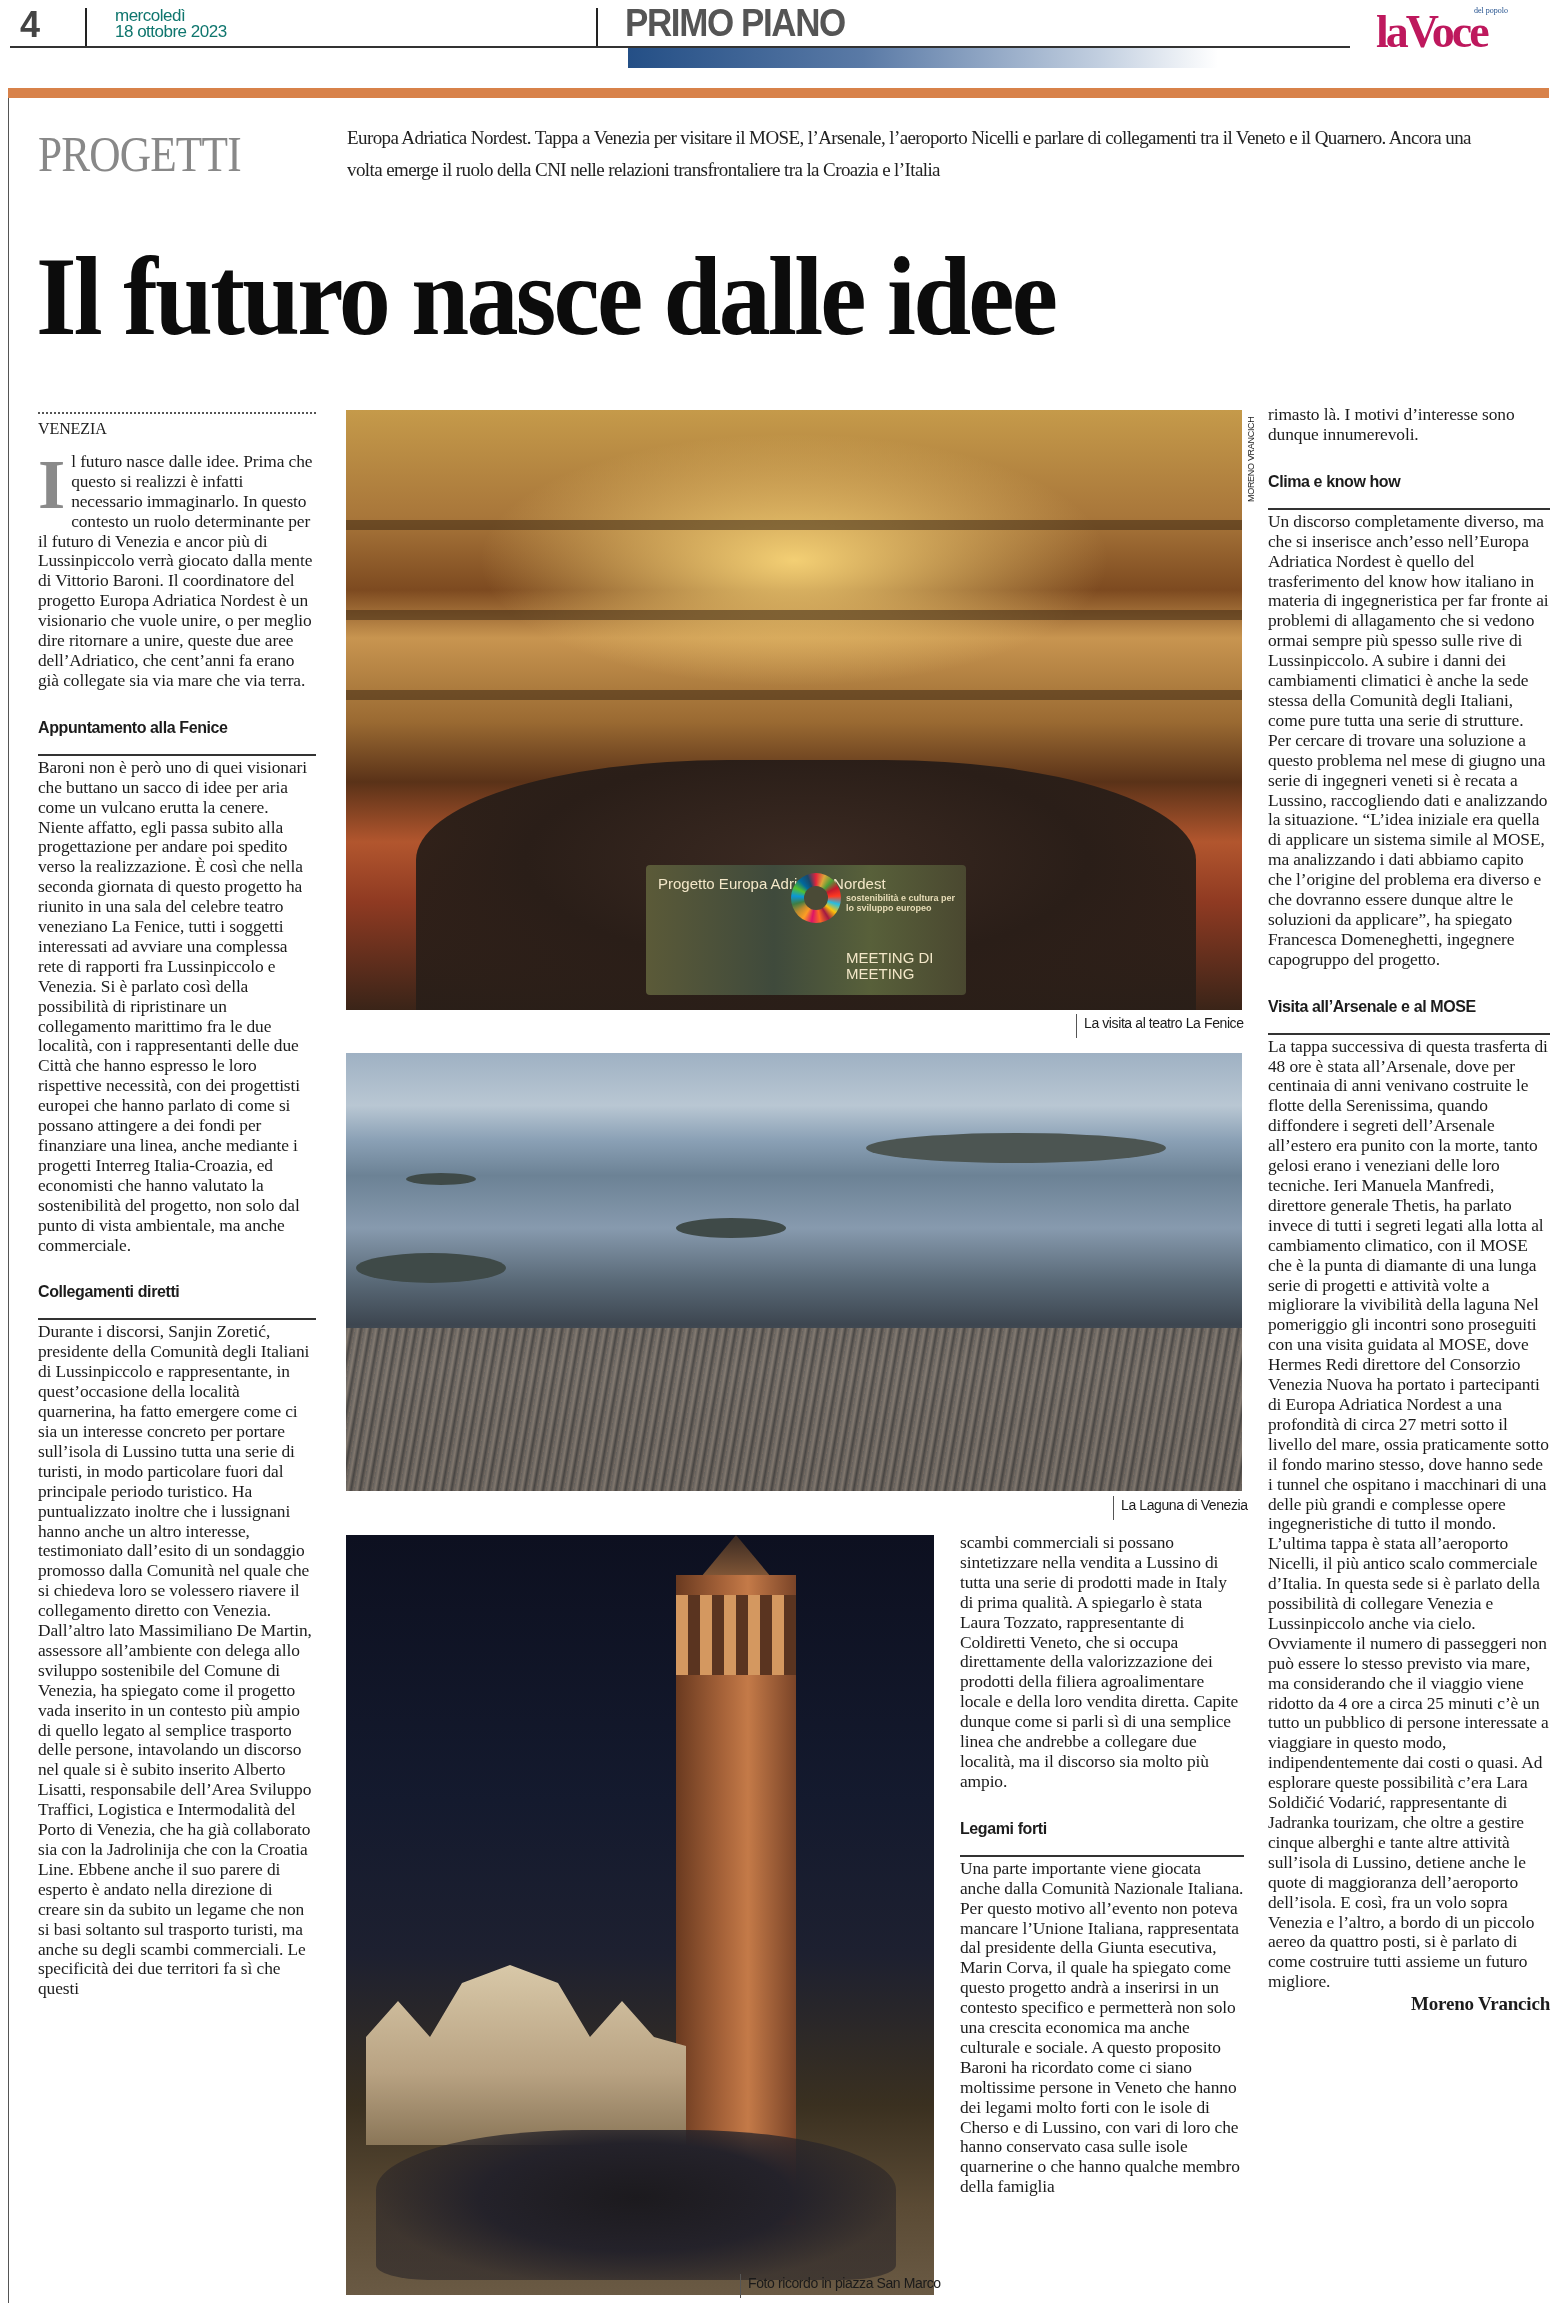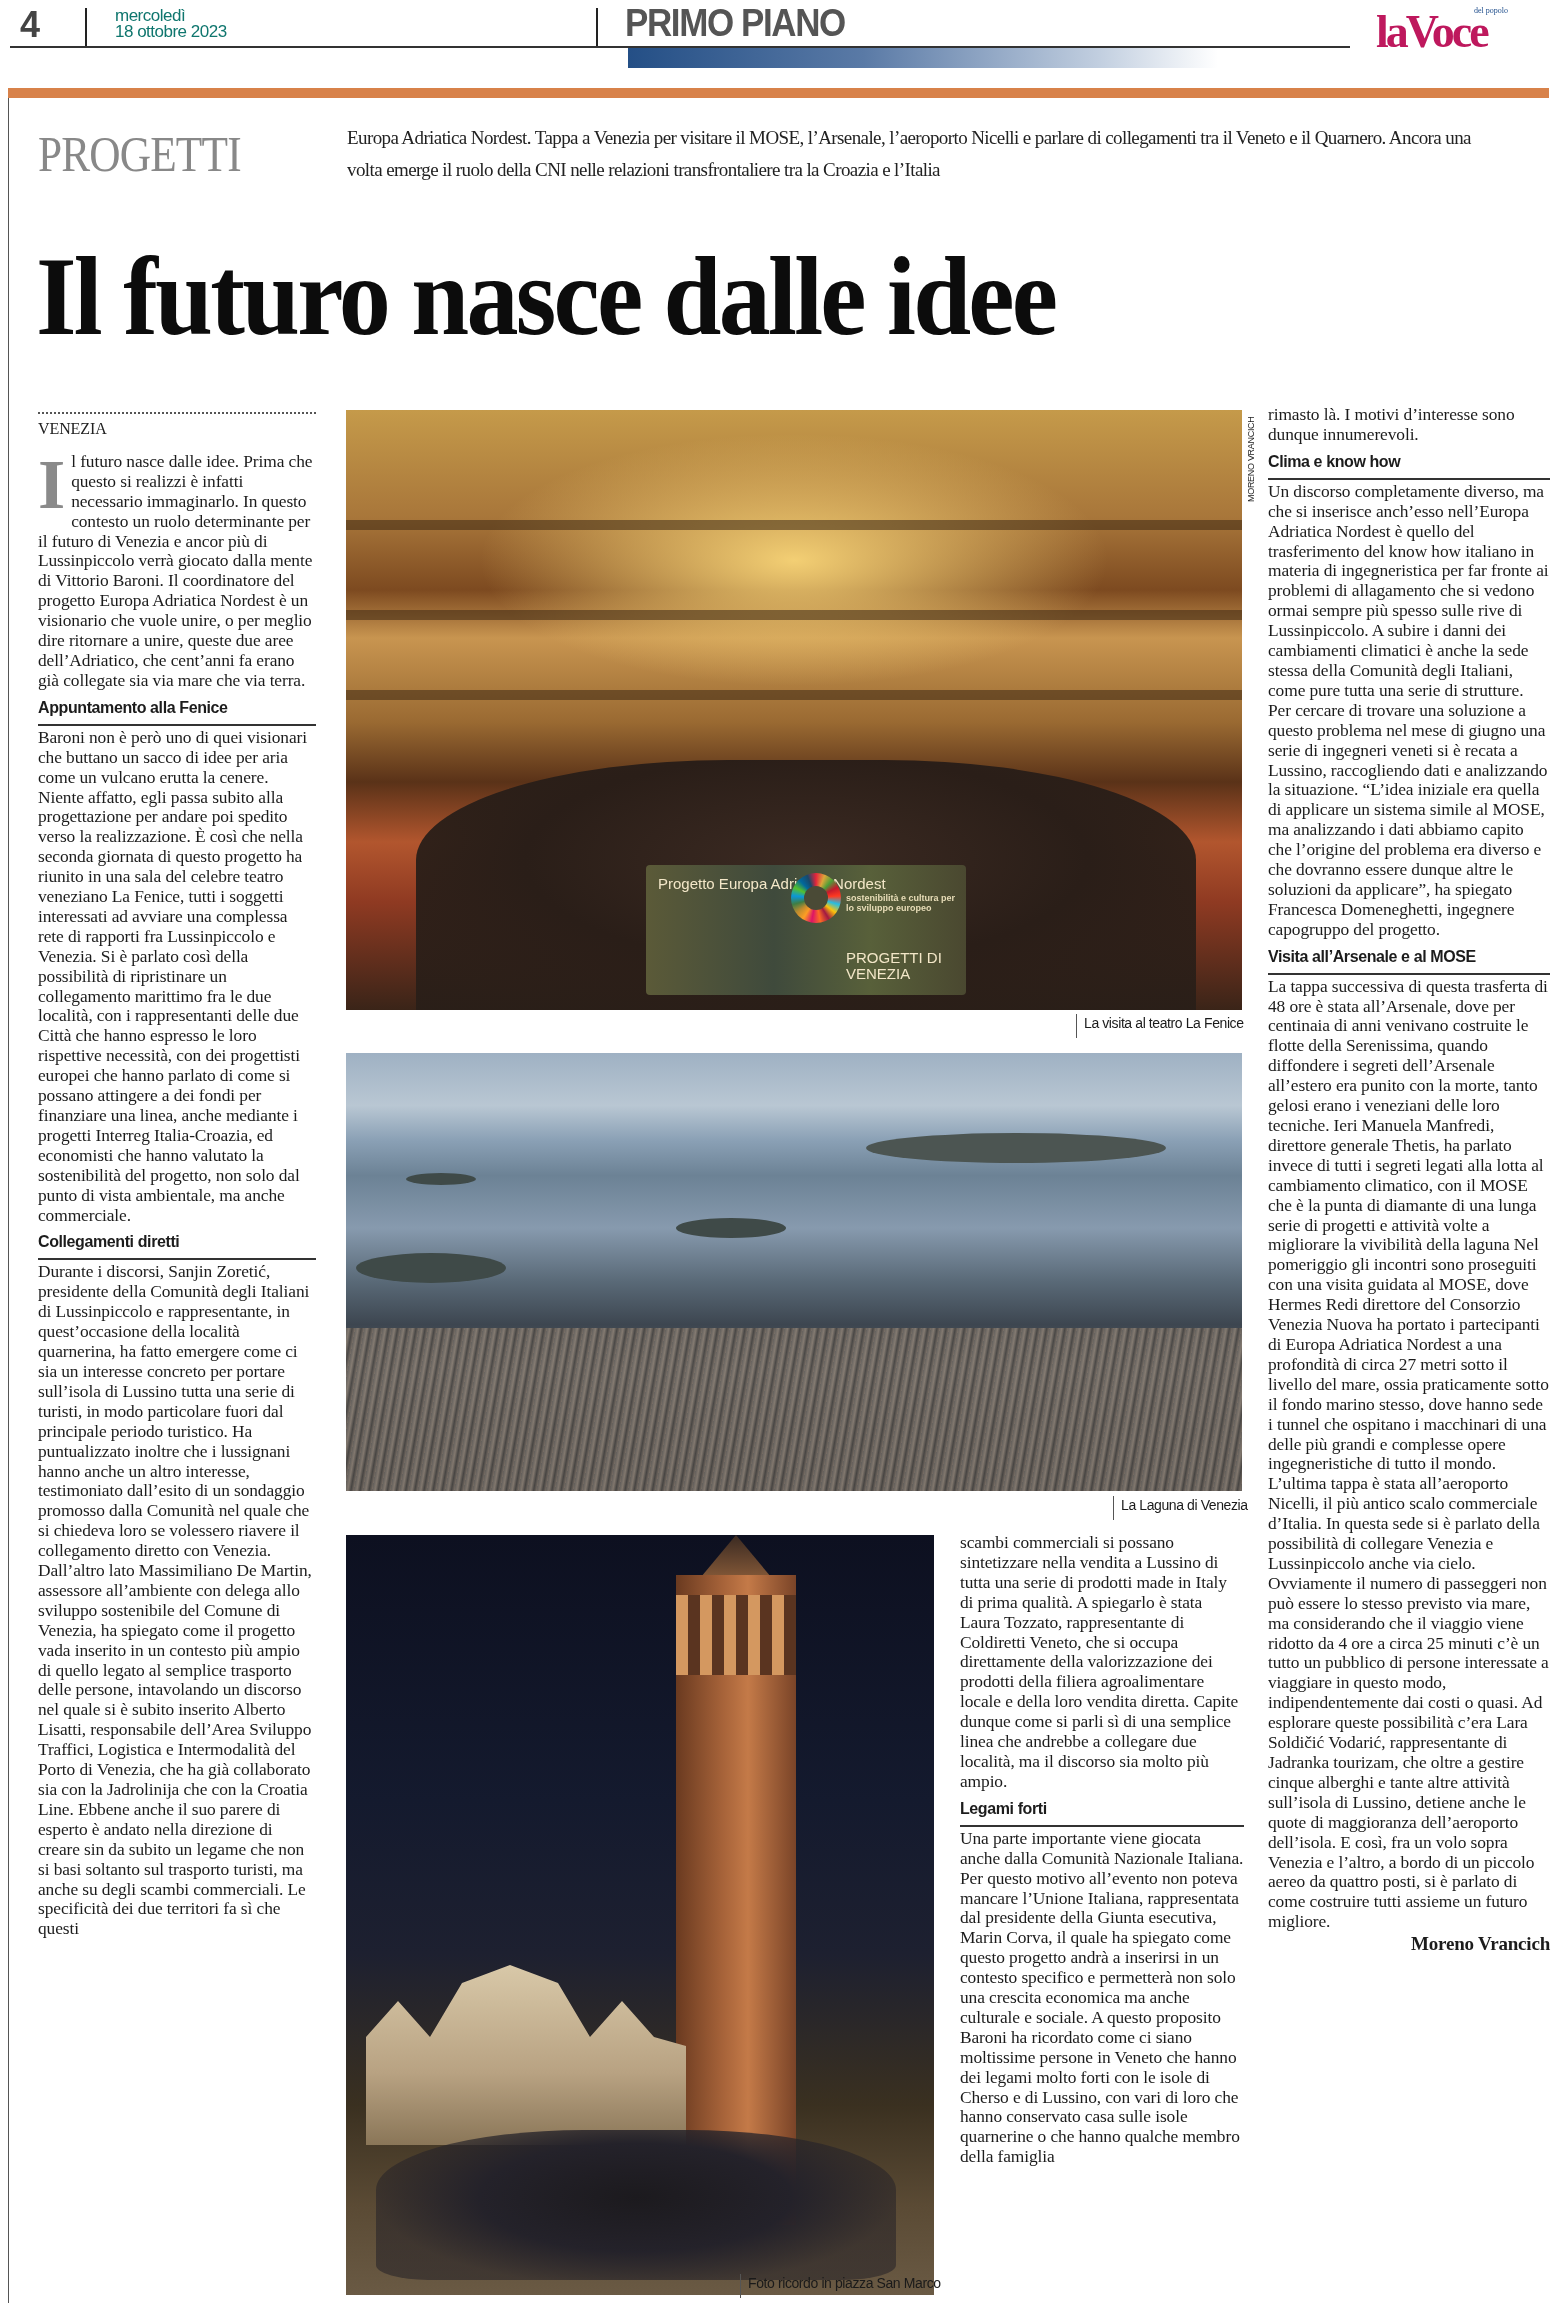--- a/index.html
+++ b/index.html
@@ -29,21 +29,21 @@
   
   .col { position: absolute; font-family: "Liberation Serif", serif; font-size: 17.4px; line-height: 19.9px; color: #1c1c1c; letter-spacing: -0.1px; }
   .col p { margin: 0; }
   .col-1 { left: 38px; top: 412px; width: 278px; }
   .col-3a { left: 960px; top: 1533px; width: 284px; }
   .col-4 { left: 1268px; top: 405px; width: 282px; }
 
   .dotline { border-top: 2px dotted #555; margin-bottom: 5px; }
   .dateline { font-size: 16px; text-transform: uppercase; margin-bottom: 13px; color: #222; }
   .dropcap { float: left; font-size: 70px; line-height: 58px; color: #8a8a8a; font-weight: bold; margin: 4px 6px 0 0; }
-  .subhead { font-family: "Liberation Sans", sans-serif; font-weight: bold; font-size: 16px; line-height: 18px; border-bottom: 2px solid #333; margin-top: 8px; padding-bottom: 7px; margin-bottom: 2px; letter-spacing: -0.4px; }
+  .subhead { font-family: "Liberation Sans", sans-serif; font-weight: bold; font-size: 16px; line-height: 18px; border-bottom: 2px solid #333; margin-top: 28px; padding-bottom: 17px; margin-bottom: 2px; letter-spacing: -0.4px; }
   .byline { text-align: right; font-weight: bold; font-size: 19px; margin-top: 2px; letter-spacing: -0.2px; }
 
   
   .photo { position: absolute; overflow: hidden; }
   .photo-fenice { left: 346px; top: 410px; width: 896px; height: 600px;
     background:
       radial-gradient(ellipse 50% 30% at 50% 25%, #f3cf74 0%, rgba(243,207,116,0) 70%),
       linear-gradient(180deg, #c59a4a 0%, #a8763a 18%, #7d4a20 30%, #c89550 38%, #9a6a32 52%, #5a3218 62%, #b2562e 72%, #8f3a22 82%, #3a2418 100%);
   }
   .fenice-balcony { position: absolute; left: 0; width: 100%; height: 10px; background: rgba(60,40,20,0.55); }
@@ -115,21 +115,21 @@
 
 <figure class="photo photo-fenice">
   <div class="fenice-balcony" style="top:110px"></div>
   <div class="fenice-balcony" style="top:200px"></div>
   <div class="fenice-balcony" style="top:280px"></div>
   <div class="fenice-crowd"></div>
   <div class="fenice-banner">
     <div class="banner-left">Progetto Europa Adriatica Nordest</div>
     <div class="sdg-wheel" style="left:145px; top:8px;"></div>
     <div class="banner-right-top" style="left:200px; top:28px; width:110px;font-weight:bold;">sostenibilità e cultura per lo sviluppo europeo</div>
-    <div class="banner-right-bottom" style="left:200px; top:85px; width:110px;">PROGETTI DI VENEZIA</div>
+    <div class="banner-right-bottom" style="left:200px; top:85px; width:110px;">MEETING DI MEETING</div>
   </div>
 </figure>
 <div class="photo-credit">MORENO VRANCICH</div>
 <div class="caption-rule" style="left:1076px; top:1014px; height:24px;"></div>
 <div class="caption" style="left:1084px; top:1015px;">La visita al teatro La Fenice</div>
 
 <figure class="photo photo-laguna">
   <div class="lag-island" style="left:60px; top:120px; width:70px; height:12px;"></div>
   <div class="lag-island" style="left:330px; top:165px; width:110px; height:20px;"></div>
   <div class="lag-island" style="left:10px; top:200px; width:150px; height:30px;"></div>

